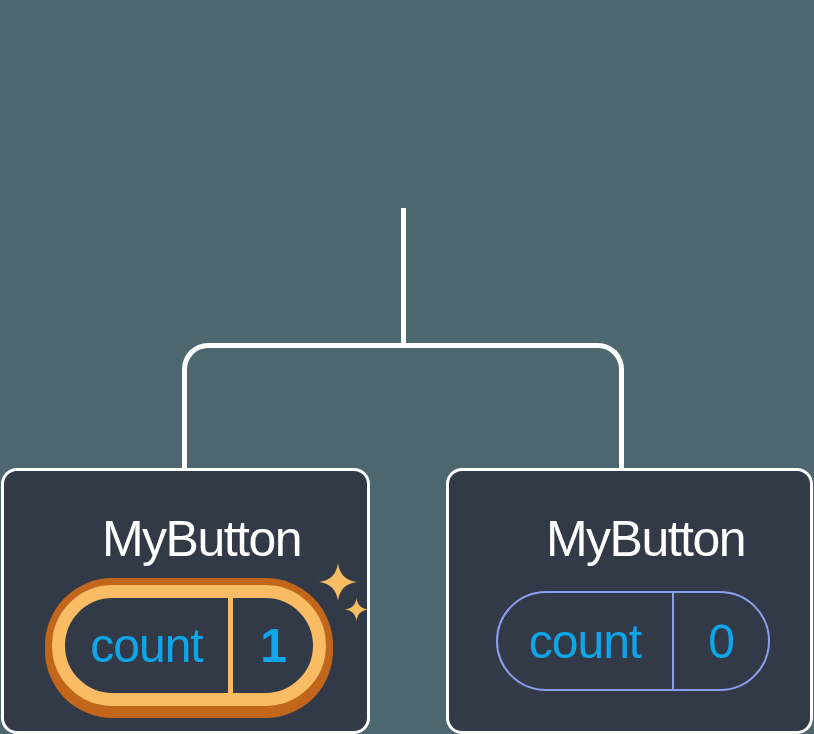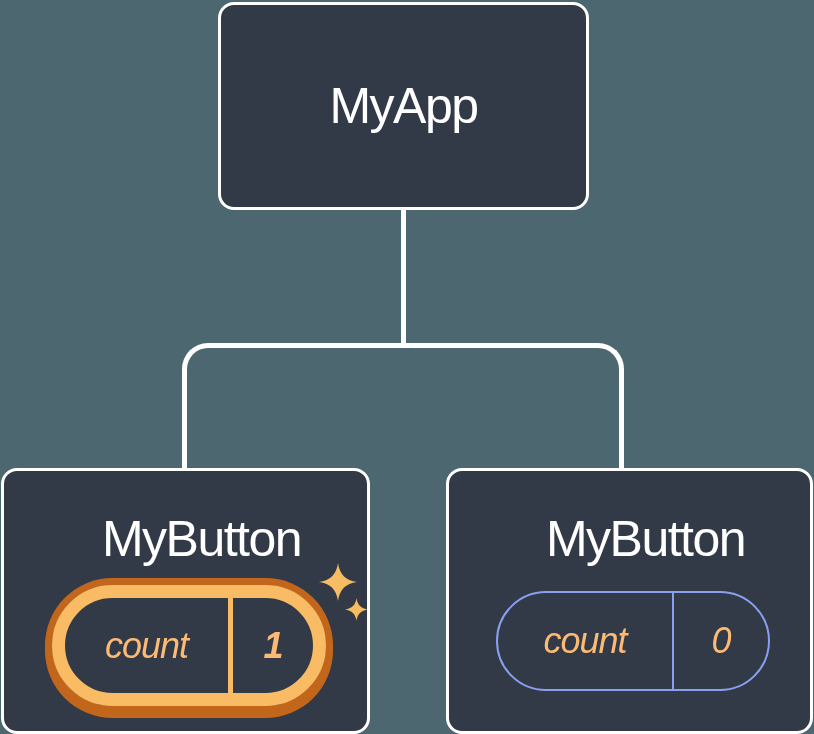--- a/index.html
+++ b/index.html
@@ -67,25 +67,24 @@
     box-sizing:border-box;
     border-radius:999px;
     display:flex;
     align-items:stretch;
     overflow:hidden;
   }
   .pill-cell {
     display:flex;
     align-items:center;
     justify-content:center;
-    color:#fdba74;
-    font-size:36px;
+    color:#0ea5e9;
+    font-size:48px;
     letter-spacing:-1px;
     white-space:nowrap;
-    font-style:italic;
   }
   #pill-left {
     left:48px; top:114px; width:274px; height:121px;
     border:13px solid #f9bc64;
     box-shadow: 0 0 0 7px #c2661b, 0 5px 0 7px #c2661b;
   }
   #pill-left .cell-label { width:163px; }
   #pill-left .divider    { width:5px; background:#f9bc64; }
   #pill-left .cell-value { width:80px; font-weight:700; }
 
@@ -104,23 +103,20 @@
   .sparkle svg { display:block; width:100%; height:100%; }
 </style>
 </head>
 <body>
 
 <div id="canvas">
 
   <div id="root-stem" class="connector"></div>
   <div id="branch-tee" class="connector"></div>
 
-  <div id="node-root" class="node">
-    <div class="node-title">MyApp</div>
-  </div>
 
   <div id="node-child-left" class="node">
     <div class="node-title child-title">MyButton</div>
 
     <div id="pill-left" class="pill">
       <div class="pill-cell cell-label">count</div>
       <div class="divider"></div>
       <div class="pill-cell cell-value">1</div>
     </div>
 

